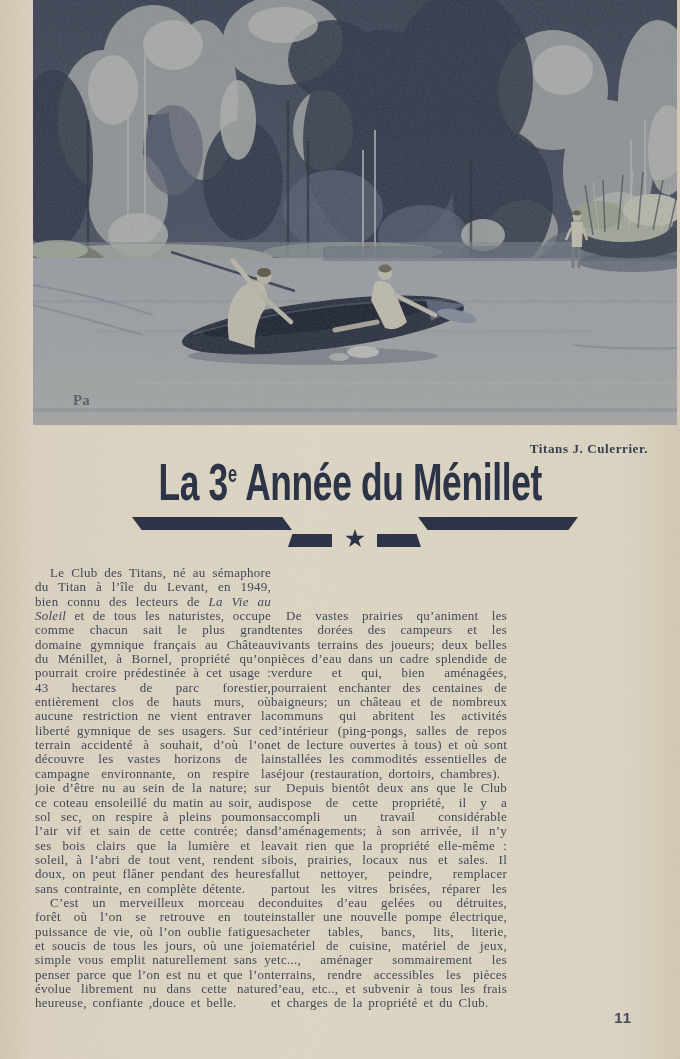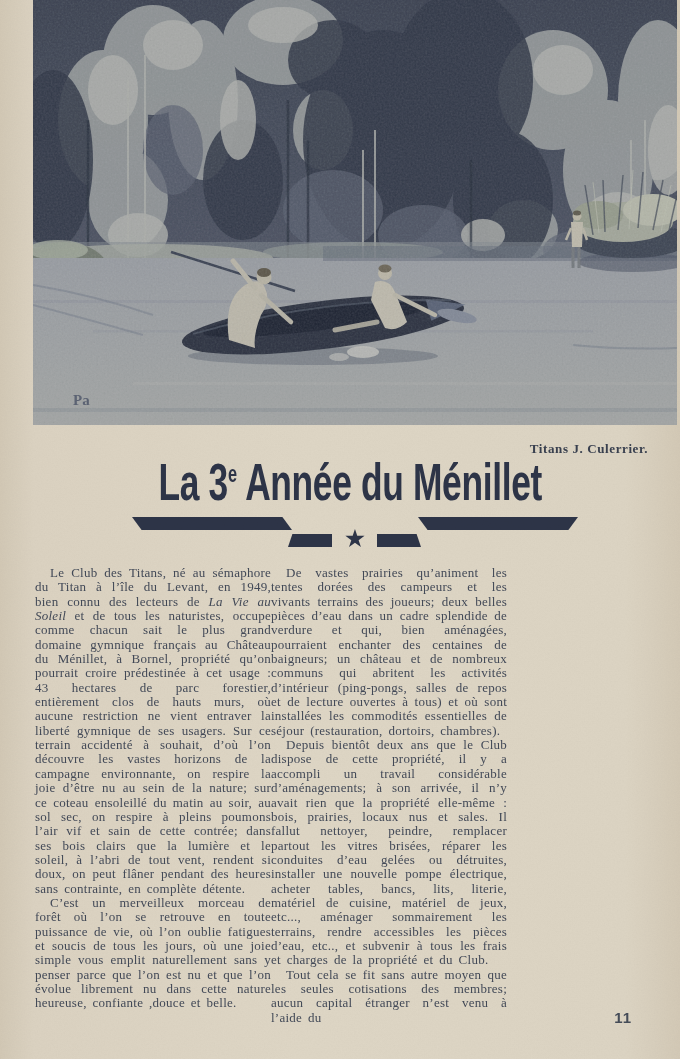--- a/index.html
+++ b/index.html
@@ -30,21 +30,21 @@
   .orn-long-right{left:288px;top:0;width:160px;clip-path:polygon(0 0,100% 0,94% 100%,6% 100%);}
   .orn-small-left{left:158px;top:17px;width:44px;clip-path:polygon(10% 0,100% 0,100% 100%,0 100%);}
   .orn-small-right{left:247px;top:17px;width:44px;clip-path:polygon(0 0,90% 0,100% 100%,0 100%);}
   .orn-star{
     position:absolute;left:209px;top:9px;width:32px;text-align:center;
     font-size:25px;line-height:25px;color:#2d3447;
     font-family:"DejaVu Sans", sans-serif;
   }
   .columns{
     position:absolute;left:0;top:566px;width:540px;box-sizing:border-box;
-    padding:0 33px 0 35px;display:flex;
+    padding:0 33px 0 35px;display:flex;align-items:flex-end;
   }
   .col{
     flex:1;text-align:justify;
     font-size:13px;line-height:14.35px;color:#424957;
     letter-spacing:.25px;word-spacing:2.4px;
     hyphens:auto;-webkit-hyphens:auto;
   }
   .col p{margin:0;text-indent:15px;}
   .pagenum{
     position:absolute;top:1009px;right:48px;
@@ -226,21 +226,20 @@
   </div>
 
   <div class="columns">
     <div class="col">
       <p><span>Le Club des Titans, né au sémaphore du Titan à l’île du Levant, en 1949, bien connu des lecteurs de </span><i>La Vie au Soleil</i><span> et de tous les naturistes, occupe comme chacun sait le plus grand domaine gymnique français au Château du Ménillet, à Bornel, propriété qu’on pourrait croire prédestinée à cet usage : 43 hectares de parc forestier, entièrement clos de hauts murs, où aucune restriction ne vient entraver la liberté gymnique de ses usagers. Sur ce terrain accidenté à souhait, d’où l’on découvre les vastes horizons de la campagne environnante, on respire la joie d’être nu au sein de la nature; sur ce coteau ensoleillé du matin au soir, au sol sec, on respire à pleins poumons l’air vif et sain de cette contrée; dans ses bois clairs que la lumière et le soleil, à l’abri de tout vent, rendent si doux, on peut flâner pendant des heures sans contrainte, en complète détente.</span></p>
       <p>C’est un merveilleux morceau de forêt où l’on se retrouve en toute puissance de vie, où l’on oublie fatigues et soucis de tous les jours, où une joie simple vous emplit naturellement sans y penser parce que l’on est nu et que l’on évolue librement nu dans cette nature heureuse, confiante ,douce et belle.</p>
     </div>
     <div class="col">
       <p>De vastes prairies qu’animent les tentes dorées des campeurs et les vivants terrains des joueurs; deux belles pièces d’eau dans un cadre splendide de verdure et qui, bien aménagées, pourraient enchanter des centaines de baigneurs; un château et de nombreux communs qui abritent les activités d’intérieur (ping-pongs, salles de repos et de lecture ouvertes à tous) et où sont installées les commodités essentielles de séjour (restauration, dortoirs, chambres).</p>
       <p>Depuis bientôt deux ans que le Club dispose de cette propriété, il y a accompli un travail considérable d’aménagements; à son arrivée, il n’y avait rien que la propriété elle-même : bois, prairies, locaux nus et sales. Il fallut nettoyer, peindre, remplacer partout les vitres brisées, réparer les conduites d’eau gelées ou détruites, installer une nouvelle pompe électrique, acheter tables, bancs, lits, literie, matériel de cuisine, matériel de jeux, etc..., aménager sommairement les terrains, rendre accessibles les pièces d’eau, etc.., et subvenir à tous les frais et charges de la propriété et du Club.</p>
-      <p>Tout cela se fit sans autre moyen que les seules cotisations des membres; aucun capital étranger n’est venu à l’aide du</p>
     </div>
   </div>
 
   <div class="pagenum">11</div>
 
   <svg class="paper-grain" width="680" height="1059">
     <defs>
       <filter id="paperGrain" x="0" y="0" width="100%" height="100%">
         <feTurbulence type="fractalNoise" baseFrequency="0.7" numOctaves="2" seed="3"></feTurbulence>
         <feColorMatrix type="saturate" values="0"></feColorMatrix>

